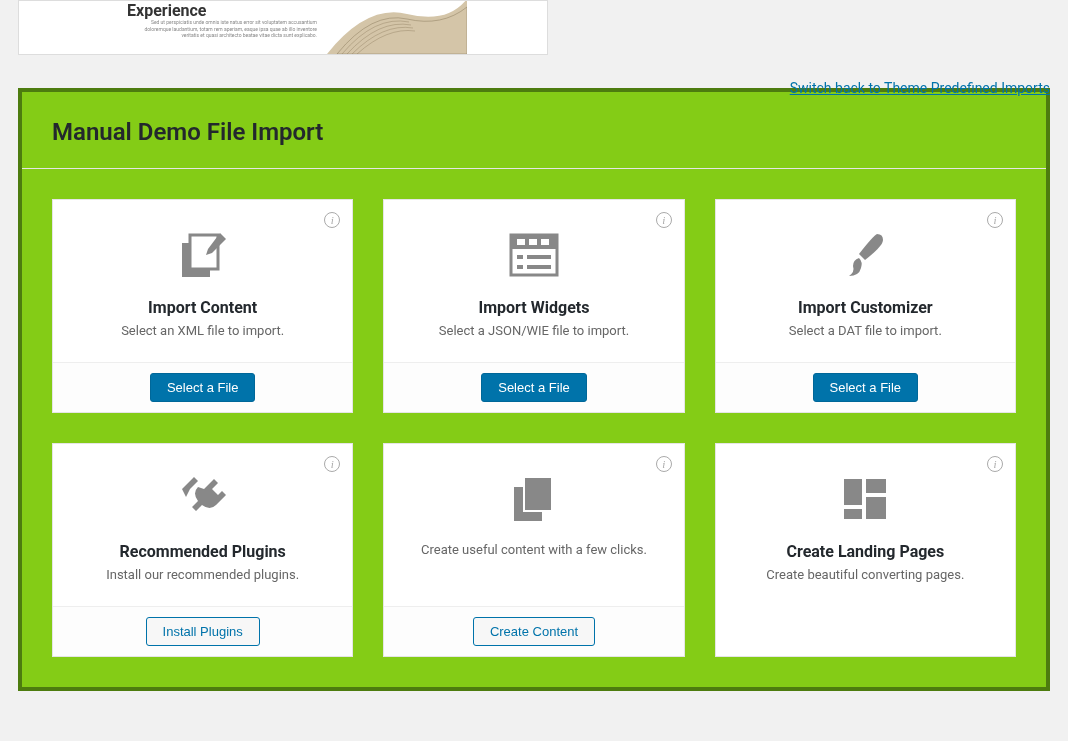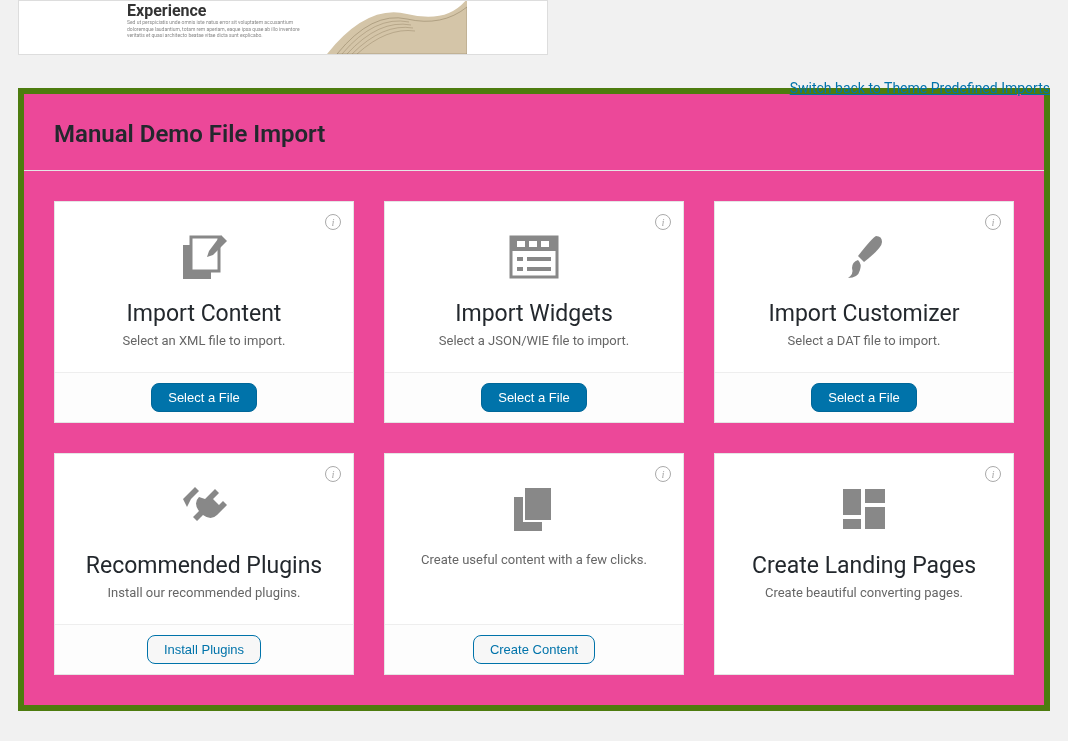--- a/index.html
+++ b/index.html
@@ -5,20 +5,21 @@
   * { box-sizing: border-box; margin: 0; padding: 0; }
   body {
     background: #f1f1f1;
     font-family: -apple-system, BlinkMacSystemFont, "Segoe UI", Roboto, sans-serif;
     color: #23282d;
     width: 1068px;
   }
   .top-region {
     position: relative;
     height: 88px;
+    text-align: right;
   }
   .preview-card {
     position: absolute;
     left: 18px;
     top: 0;
     width: 530px;
     height: 55px;
     background: #fff;
     border: 1px solid #ddd;
     overflow: hidden;
@@ -57,22 +58,22 @@
     right: 18px;
     top: 44px;
     color: #0073aa;
     text-decoration: underline;
     font-size: 14px;
     cursor: pointer;
     margin-top: 36px;
   }
   .panel {
     margin: 0 18px;
-    background: #ec4899;
-    border: 6px solid #4d7c0f;
+    background: #84cc16;
+    border: 4px solid #4d7c0f;
   }
   .panel-header {
     padding: 26px 30px 22px 30px;
     border-bottom: 1px solid #e5e5e5;
   }
   .panel-title {
     font-size: 24px;
     font-weight: 600;
     color: #23282d;
   }
@@ -115,40 +116,40 @@
   }
   .card-icon {
     height: 50px;
     display: flex;
     align-items: center;
     justify-content: center;
     margin-bottom: 18px;
   }
   .card-icon svg { fill: #888; }
   .card-title {
-    font-size: 23px;
-    font-weight: 400;
+    font-size: 16px;
+    font-weight: 700;
     color: #23282d;
     margin-bottom: 6px;
   }
   .card-desc {
     font-size: 13px;
     color: #666;
   }
   .card-footer {
     border-top: 1px solid #eee;
     background: #fdfdfd;
     padding: 10px;
     text-align: center;
   }
   .btn {
     display: inline-block;
     font-size: 13px;
     padding: 6px 16px;
-    border-radius: 8px;
+    border-radius: 3px;
     cursor: pointer;
     border: 1px solid;
   }
   .btn-primary {
     background: #0073aa;
     border-color: #006799;
     color: #fff;
   }
   .btn-secondary {
     background: #f7f7f7;

